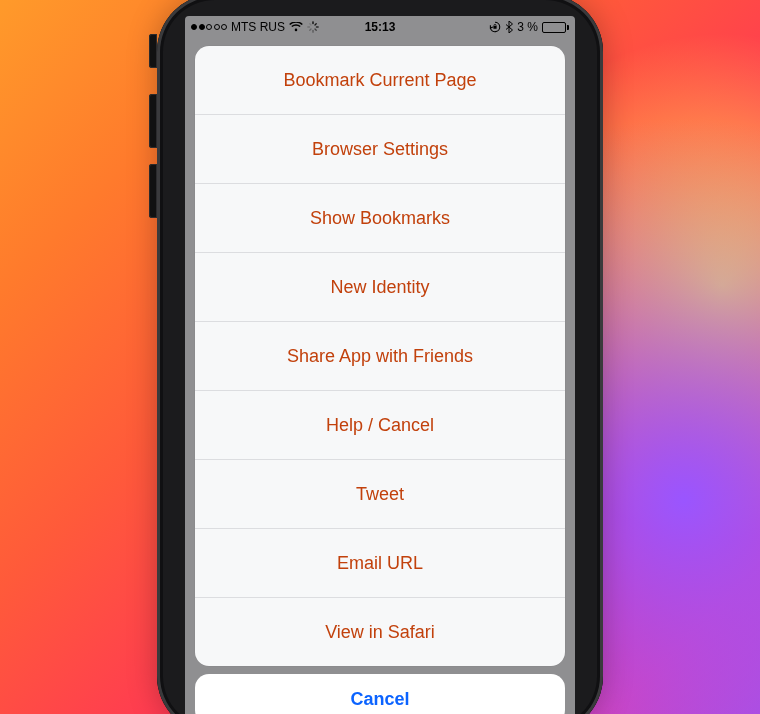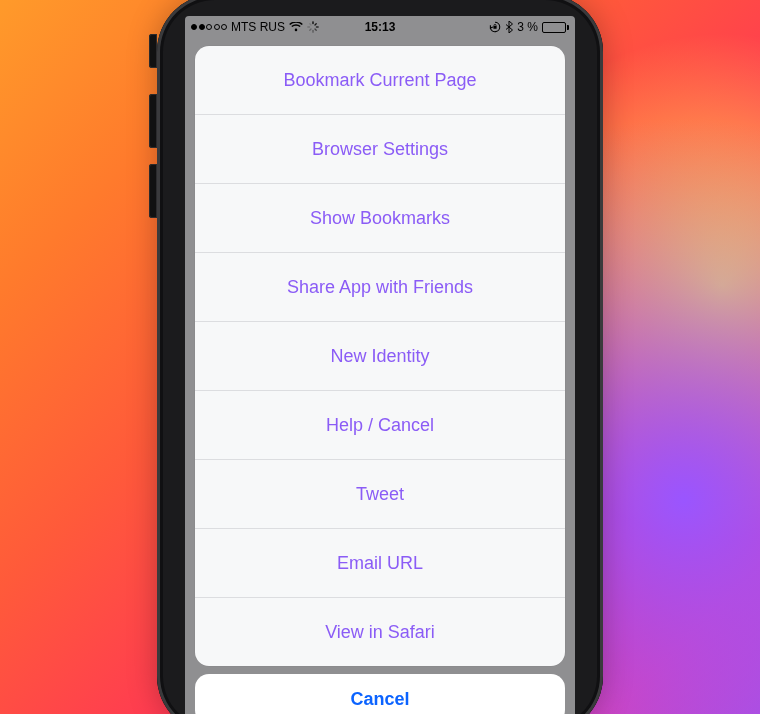--- a/index.html
+++ b/index.html
@@ -158,21 +158,21 @@
     flex-direction: column;
     box-shadow: 0 0 0 0.5px rgba(0,0,0,0.05);
   }
 
   .sheet-item {
     flex: 1;
     border-top: 1px solid #dcdde0;
     display: flex;
     align-items: center;
     justify-content: center;
-    color: #8b5cf6;
+    color: #c2410c;
     font-size: 18px;
     font-weight: 400;
     cursor: pointer;
     user-select: none;
   }
   .sheet-item:first-child { border-top: none; }
 
   .cancel-btn {
     height: 50px;
     background: #fff;
@@ -260,24 +260,24 @@
           <div class="sheet-item">
             <span>Bookmark Current Page</span>
           </div>
           <div class="sheet-item">
             <span>Browser Settings</span>
           </div>
           <div class="sheet-item">
             <span>Show Bookmarks</span>
           </div>
           <div class="sheet-item">
+            <span>New Identity</span>
+          </div>
+          <div class="sheet-item">
             <span>Share App with Friends</span>
-          </div>
-          <div class="sheet-item">
-            <span>New Identity</span>
           </div>
           <div class="sheet-item">
             <span>Help / Cancel</span>
           </div>
           <div class="sheet-item">
             <span>Tweet</span>
           </div>
           <div class="sheet-item">
             <span>Email URL</span>
           </div>

